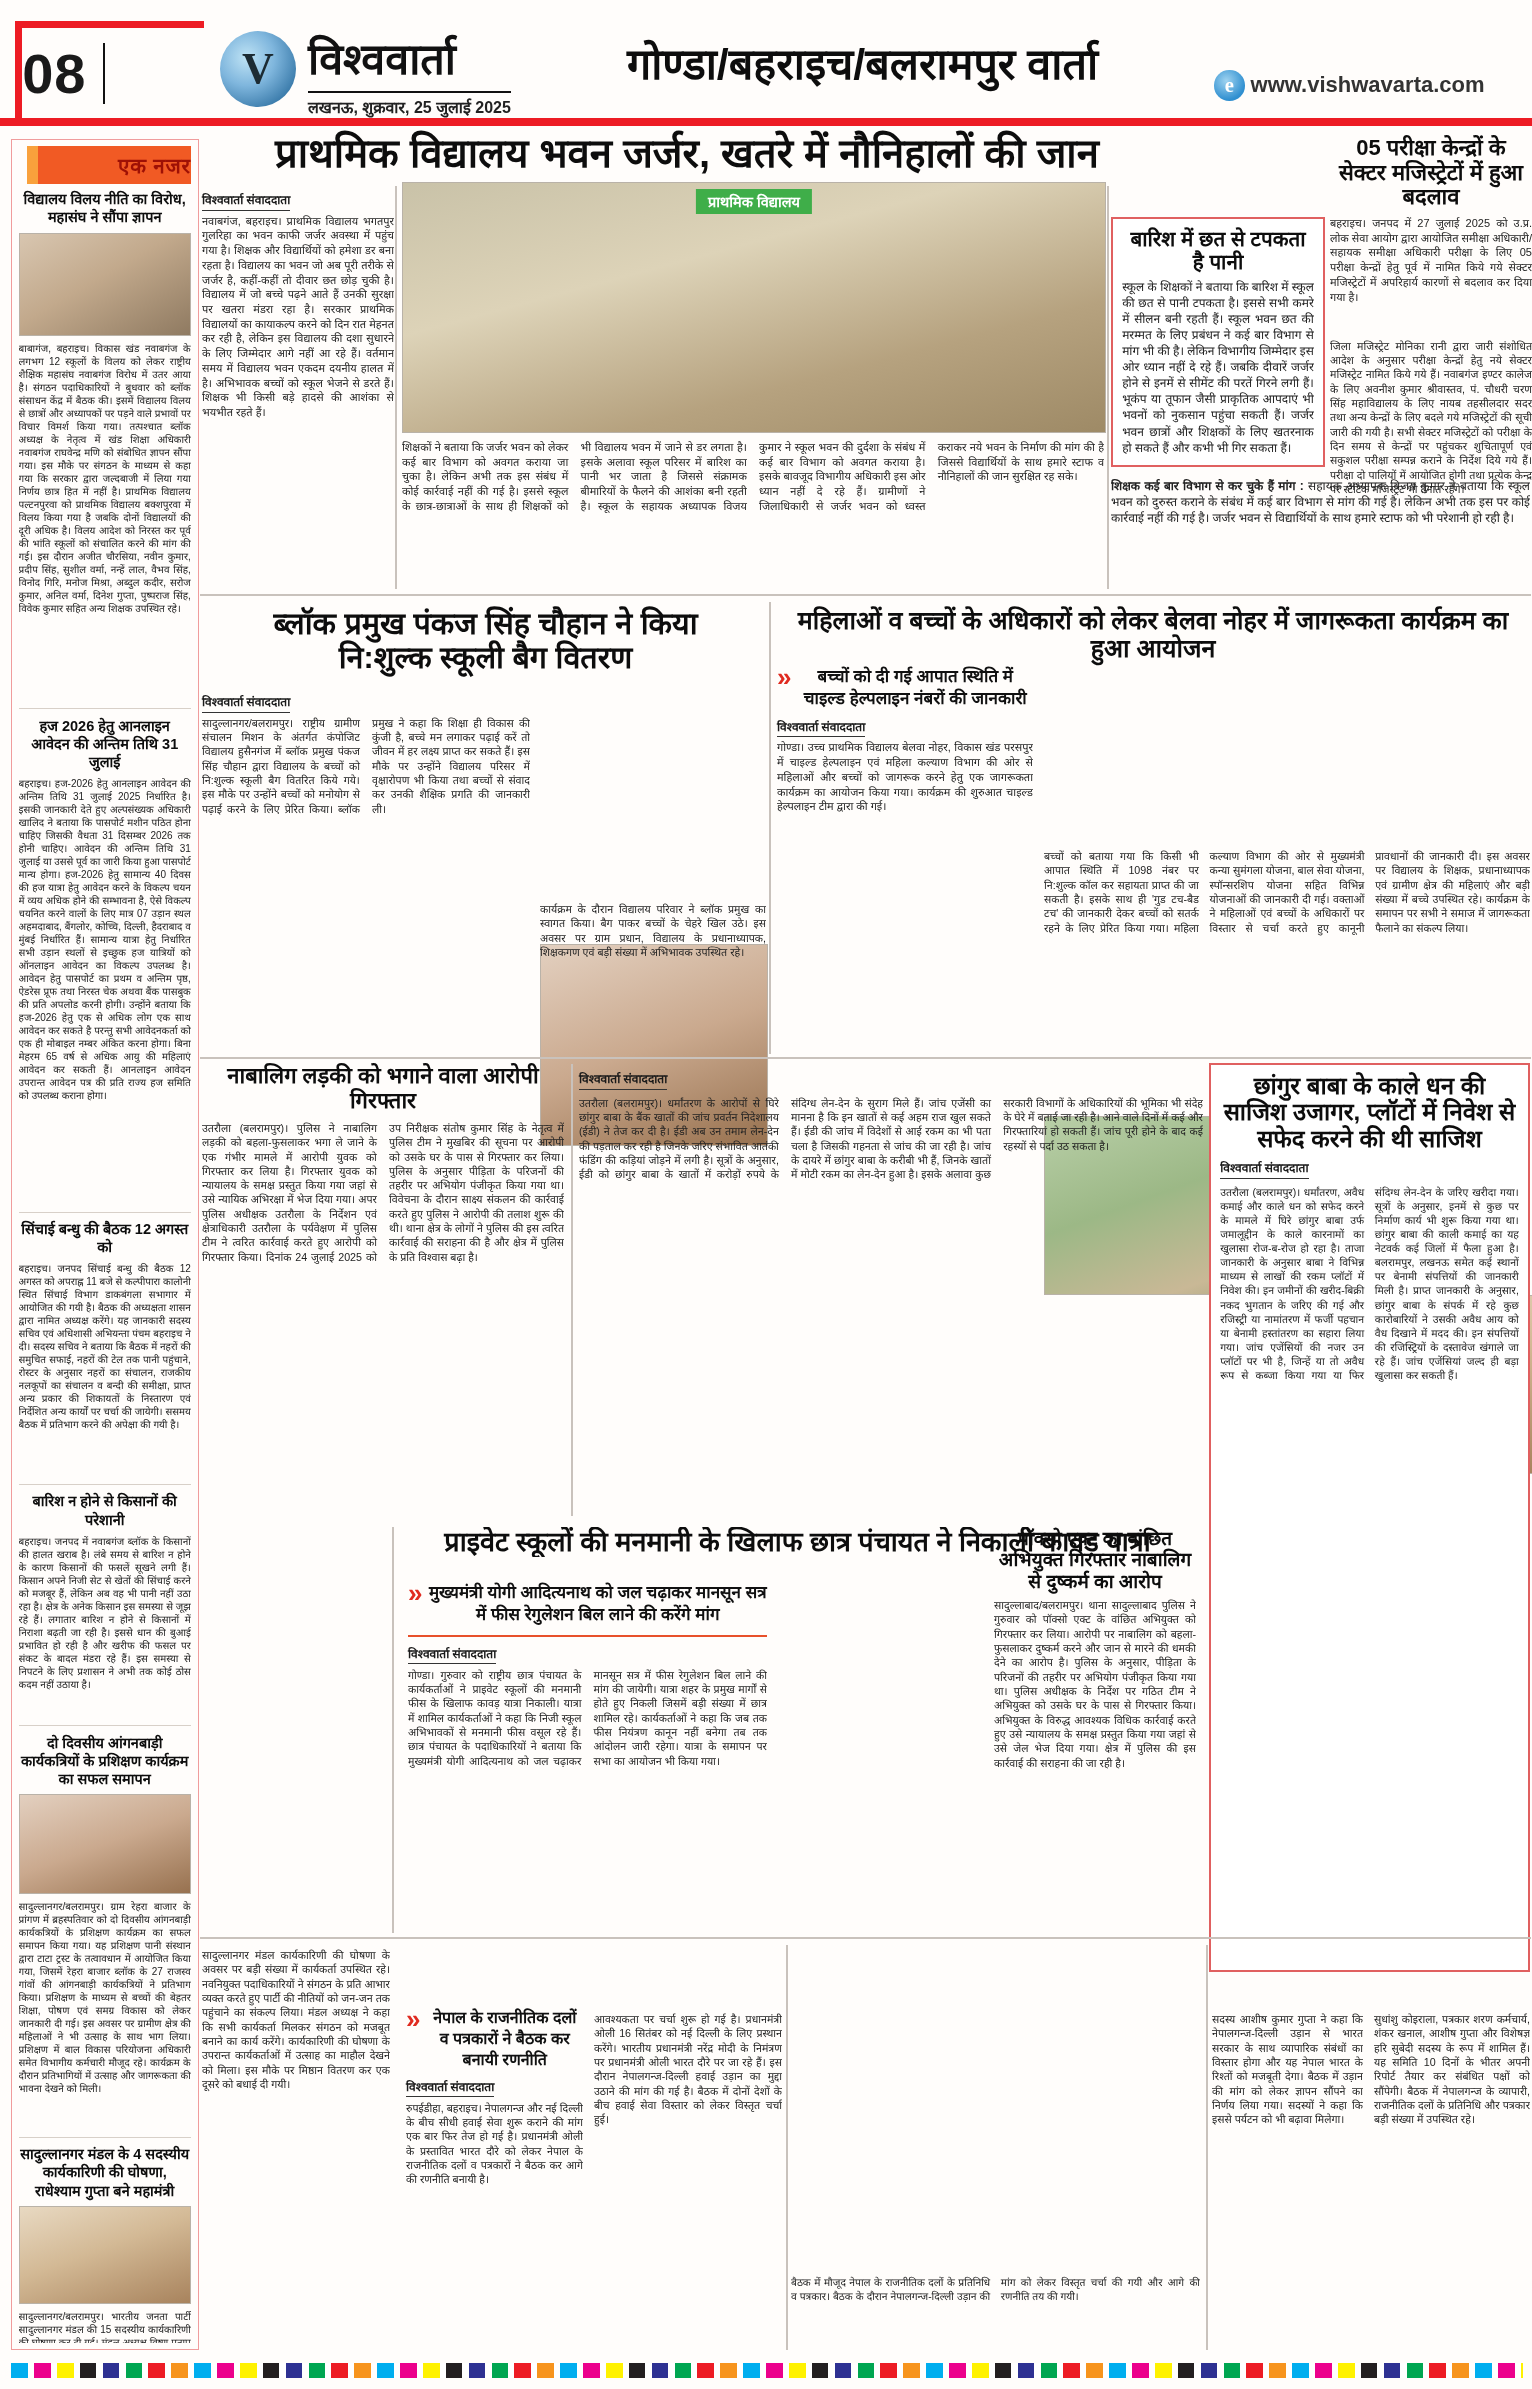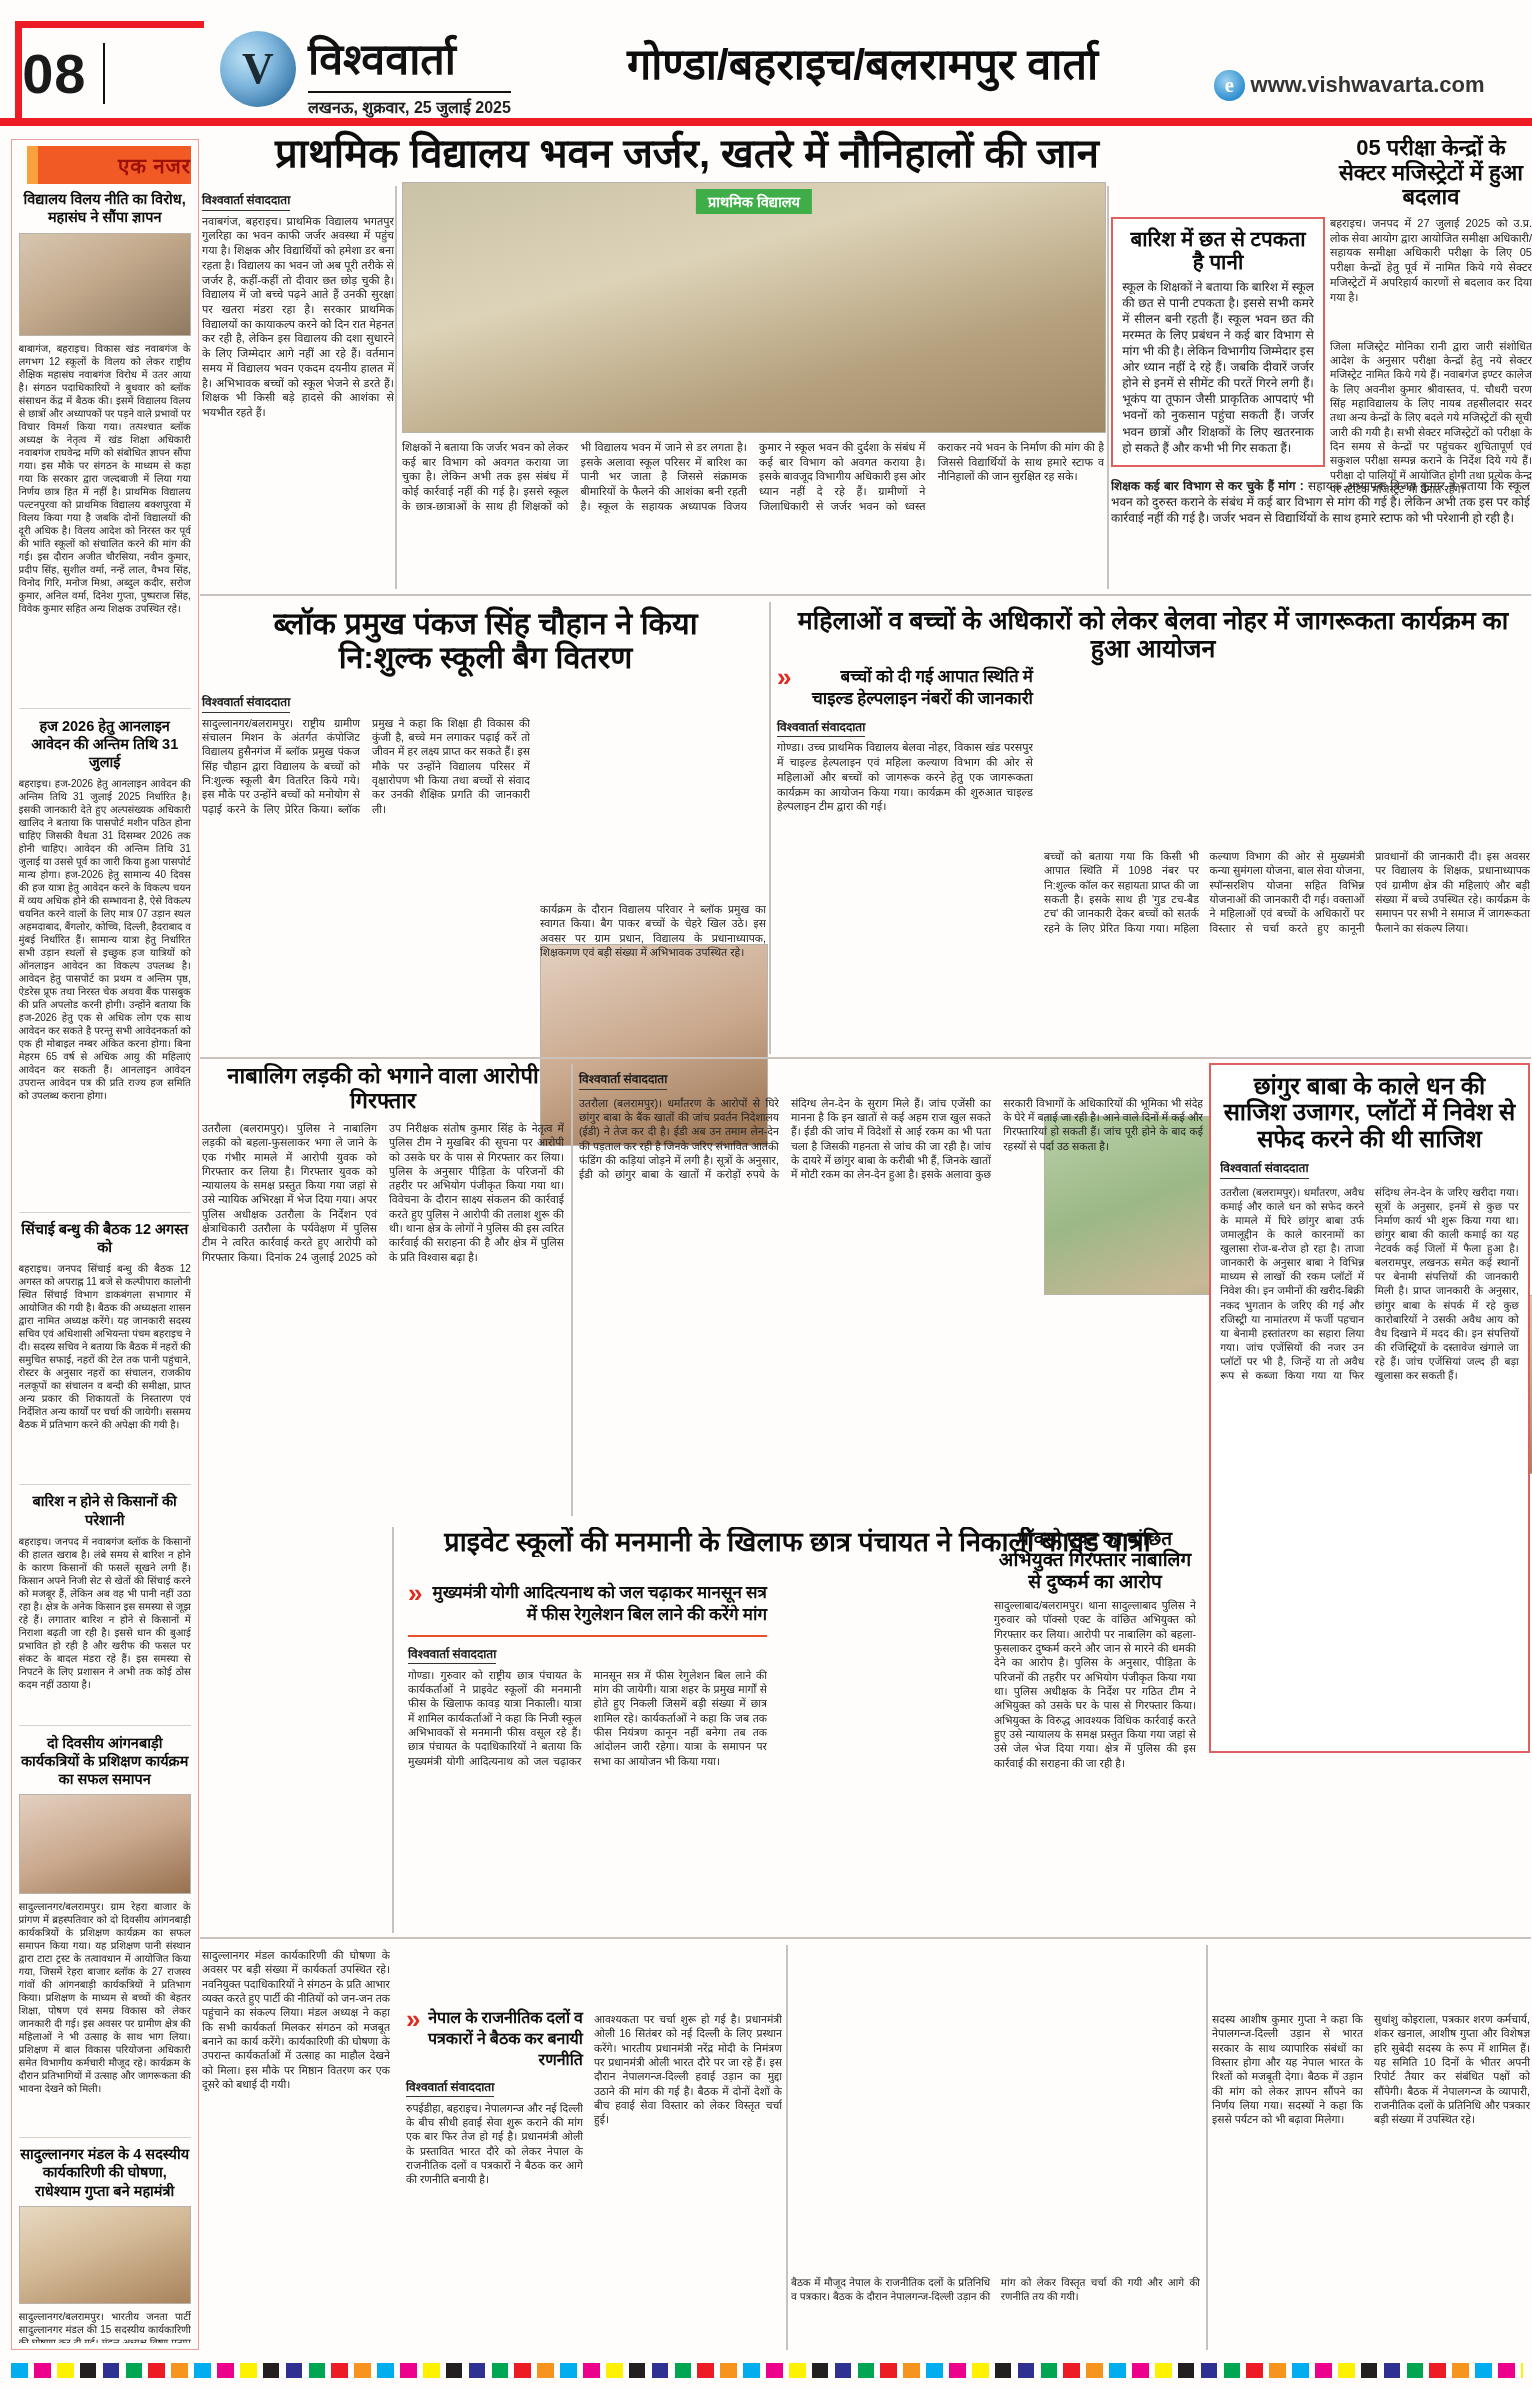--- a/index.html
+++ b/index.html
@@ -12,21 +12,21 @@
           padding-bottom:1.5px;margin-bottom:3.1px;}
   .hline{background:#c9c2bc;height:1.5px;}
   .vline{background:#c9c2bc;width:1.5px;}
   .photo{overflow:hidden;position:relative;border:0.8px solid #b9b2a8;}
   .cap-green{position:absolute;top:6.1px;left:50%;transform:translateX(-50%);
              background:#3fae49;color:#fff;font-weight:700;font-size:14.5px;
              padding:2.3px 12.2px;white-space:nowrap;}
   .redbox{border:2.3px solid #e06060;background:#fff;box-sizing:border-box;padding:7.6px 9.2px;}
   .bullet-row{display:flex;gap:6.1px;align-items:flex-start;}
   .bullet-glyph{color:#e02b20;font-weight:700;font-size:26px;line-height:0.9;}
-  .bullet-text{font-weight:700;font-size:17px;line-height:1.3;color:#111;text-align:right;font-family:Liberation Serif, serif;}
+  .bullet-text{font-weight:700;font-size:17px;line-height:1.3;color:#111;text-align:center;}
   .rail{box-sizing:border-box;border:1.5px solid #f09c9c;background:#fffdfb;
         padding:6.1px 6.9px;display:flex;flex-direction:column;gap:6.1px;overflow:hidden;}
   .rail-sep{height:0.8px;background:#d8d0c8;margin:1.5px 0;}
   .rail-hl{font-weight:700;font-size:14.5px;line-height:1.25;text-align:center;color:#0d0d0d;}
   .rail-body{font-size:10px;line-height:1.3;text-align:justify;overflow:hidden;color:#222;}
   .eknajar{background:linear-gradient(90deg,#f9a13c 0 10.7px,#f15a24 10.7px);
            color:#9e1005;font-weight:700;font-size:20.6px;text-align:right;
            padding:5px 0;letter-spacing:0.8px;margin-left:8px;}
   .colorbar{background:repeating-linear-gradient(90deg,
       #00aeef 0 17px,#fff 17px 23px,#ec008c 23px 40px,#fff 40px 46px,
@@ -151,21 +151,21 @@
     <div class="hl" style="font-size:22px;">नाबालिग लड़की को भगाने वाला आरोपी गिरफ्तार</div>
     <div class="body-txt" style="margin-top:7.6px;height:386px;column-count:2;column-gap:12.2px;font-size:10.7px;">उतरौला (बलरामपुर)। पुलिस ने नाबालिग लड़की को बहला-फुसलाकर भगा ले जाने के एक गंभीर मामले में आरोपी युवक को गिरफ्तार कर लिया है। गिरफ्तार युवक को न्यायालय के समक्ष प्रस्तुत किया गया जहां से उसे न्यायिक अभिरक्षा में भेज दिया गया। अपर पुलिस अधीक्षक उतरौला के निर्देशन एवं क्षेत्राधिकारी उतरौला के पर्यवेक्षण में पुलिस टीम ने त्वरित कार्रवाई करते हुए आरोपी को गिरफ्तार किया। दिनांक 24 जुलाई 2025 को उप निरीक्षक संतोष कुमार सिंह के नेतृत्व में पुलिस टीम ने मुखबिर की सूचना पर आरोपी को उसके घर के पास से गिरफ्तार कर लिया। पुलिस के अनुसार पीड़िता के परिजनों की तहरीर पर अभियोग पंजीकृत किया गया था। विवेचना के दौरान साक्ष्य संकलन की कार्रवाई करते हुए पुलिस ने आरोपी की तलाश शुरू की थी। थाना क्षेत्र के लोगों ने पुलिस की इस त्वरित कार्रवाई की सराहना की है और क्षेत्र में पुलिस के प्रति विश्वास बढ़ा है।</div>
   </div>
   <div class="abs vline" style="left:571px;top:1064px;height:452px;"></div>
 
   <div class="abs" style="left:579px;top:1064px;width:624px;">
     <div style="margin-top:6.1px;"><span class="byline">विश्ववार्ता संवाददाता</span></div>
     <div class="body-txt" style="margin-top:3.1px;height:328px;column-count:3;column-gap:12.2px;font-size:10.7px;">उतरौला (बलरामपुर)। धर्मांतरण के आरोपों से घिरे छांगुर बाबा के बैंक खातों की जांच प्रवर्तन निदेशालय (ईडी) ने तेज कर दी है। ईडी अब उन तमाम लेन-देन की पड़ताल कर रही है जिनके जरिए संभावित आतंकी फंडिंग की कड़ियां जोड़ने में लगी है। सूत्रों के अनुसार, ईडी को छांगुर बाबा के खातों में करोड़ों रुपये के संदिग्ध लेन-देन के सुराग मिले हैं। जांच एजेंसी का मानना है कि इन खातों से कई अहम राज खुल सकते हैं। ईडी की जांच में विदेशों से आई रकम का भी पता चला है जिसकी गहनता से जांच की जा रही है। जांच के दायरे में छांगुर बाबा के करीबी भी हैं, जिनके खातों में मोटी रकम का लेन-देन हुआ है। इसके अलावा कुछ सरकारी विभागों के अधिकारियों की भूमिका भी संदेह के घेरे में बताई जा रही है। आने वाले दिनों में कई और गिरफ्तारियां हो सकती हैं। जांच पूरी होने के बाद कई रहस्यों से पर्दा उठ सकता है।</div>
   </div>
 
-  <div class="abs redbox" style="left:1209px;top:1063px;width:321px;height:690px;">
+  <div class="abs redbox" style="left:1209px;top:1063px;width:321px;height:909px;">
     <div class="hl" style="font-size:24px;">छांगुर बाबा के काले धन की साजिश उजागर, प्लॉटों में निवेश से सफेद करने की थी साजिश</div>
     <div style="margin-top:6.1px;"><span class="byline">विश्ववार्ता संवाददाता</span></div>
     <div class="body-txt" style="margin-top:3.1px;height:672px;column-count:2;column-gap:10.7px;font-size:10.5px;">उतरौला (बलरामपुर)। धर्मांतरण, अवैध कमाई और काले धन को सफेद करने के मामले में घिरे छांगुर बाबा उर्फ जमालूद्दीन के काले कारनामों का खुलासा रोज-ब-रोज हो रहा है। ताजा जानकारी के अनुसार बाबा ने विभिन्न माध्यम से लाखों की रकम प्लॉटों में निवेश की। इन जमीनों की खरीद-बिक्री नकद भुगतान के जरिए की गई और रजिस्ट्री या नामांतरण में फर्जी पहचान या बेनामी हस्तांतरण का सहारा लिया गया। जांच एजेंसियों की नजर उन प्लॉटों पर भी है, जिन्हें या तो अवैध रूप से कब्जा किया गया या फिर संदिग्ध लेन-देन के जरिए खरीदा गया। सूत्रों के अनुसार, इनमें से कुछ पर निर्माण कार्य भी शुरू किया गया था। छांगुर बाबा की काली कमाई का यह नेटवर्क कई जिलों में फैला हुआ है। बलरामपुर, लखनऊ समेत कई स्थानों पर बेनामी संपत्तियों की जानकारी मिली है। प्राप्त जानकारी के अनुसार, छांगुर बाबा के संपर्क में रहे कुछ कारोबारियों ने उसकी अवैध आय को वैध दिखाने में मदद की। इन संपत्तियों की रजिस्ट्रियों के दस्तावेज खंगाले जा रहे हैं। जांच एजेंसियां जल्द ही बड़ा खुलासा कर सकती हैं।</div>
   </div>
 
   <div class="abs vline" style="left:392px;top:1527px;height:406px;"></div>
   <div class="abs hl" style="left:398px;top:1527px;width:799px;font-size:27px;white-space:nowrap;overflow:hidden;">प्राइवेट स्कूलों की मनमानी के खिलाफ छात्र पंचायत ने निकाली कावड़ यात्रा</div>
   <div class="abs" style="left:408px;top:1582px;width:359px;">
     <div class="bullet-row" style="border-bottom:2.3px solid #e8502a;padding-bottom:9.2px;">
       <span class="bullet-glyph">»</span>

